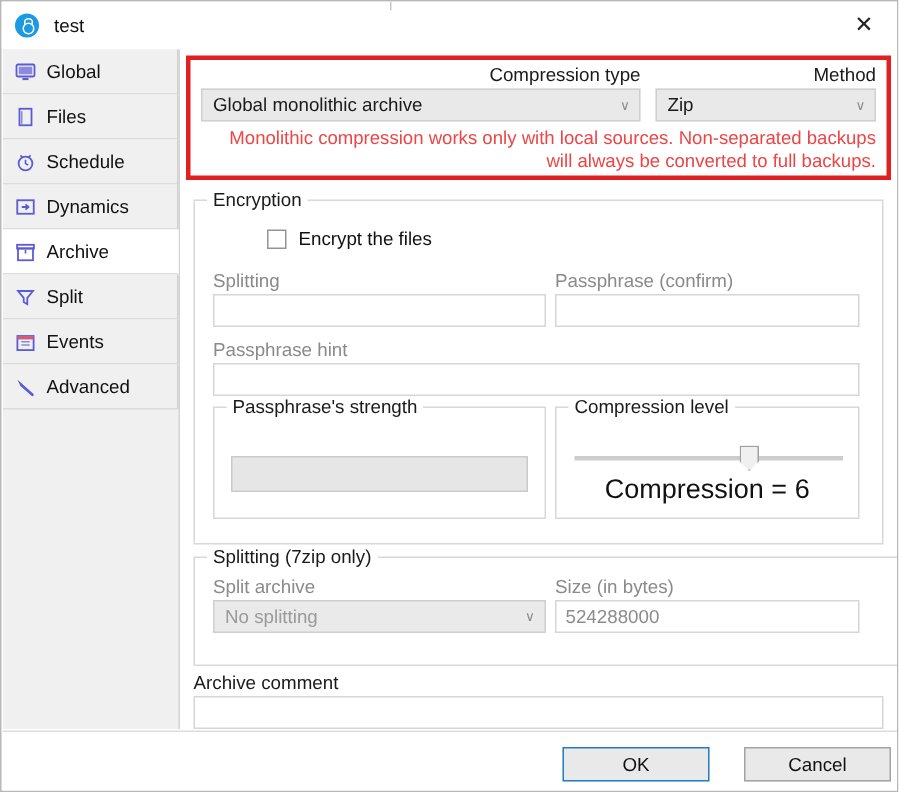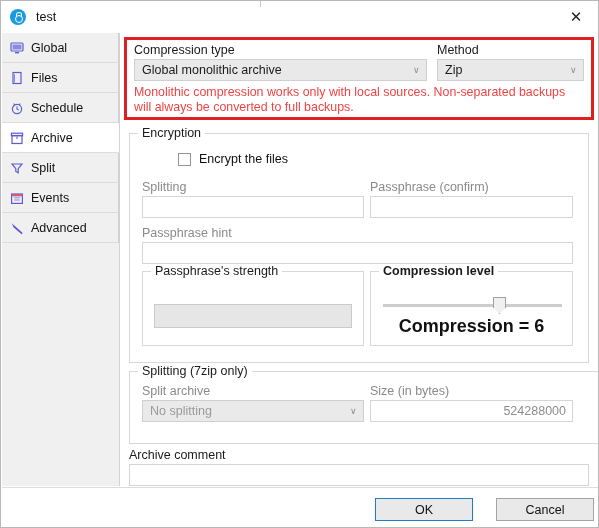--- a/index.html
+++ b/index.html
@@ -122,20 +122,21 @@
   }
 
   
   .redbox {
     position: absolute;
     left: 3px; top: 4px;
     width: 470px; height: 83px;
     border: 3px solid #e02020;
     background: #ffffff;
     padding: 3px 7px 0 7px;
+    text-align: right;
   }
   .redbox-row {
     display: flex;
     gap: 10px;
   }
   .field-col-wide { width: 295px; }
   .field-col-narrow { width: 148px; }
 
   .lbl {
     font-size: 12.5px;
@@ -188,21 +189,21 @@
     top: -8px; left: 8px;
     background: #ffffff;
     padding: 0 4px;
     font-size: 12.5px;
     color: #1a1a1a;
     white-space: nowrap;
   }
 
   .grp-encryption { left: 8px; top: 100px; width: 460px; height: 230px; }
   .grp-strength   { left: 12px; top: 137px; width: 222px; height: 75px; }
-  .grp-complevel  { left: 240px; top: 137px; width: 203px; height: 75px; font-weight: bold; }
+  .grp-complevel  { left: 240px; top: 137px; width: 203px; height: 75px; }
   .grp-splitting  { left: 8px; top: 338px; width: 482px; height: 73px; }
 
   .checkrow {
     position: absolute;
     left: 14px; top: 18px;
     display: flex;
     align-items: center;
     cursor: pointer;
     padding-left: 34px;
   }
@@ -216,21 +217,20 @@
 
   .txtinput {
     height: 22px;
     border: 1px solid #d6d6d6;
     background: #ffffff;
     font-size: 12.5px;
     color: #555;
     padding: 0 6px;
     line-height: 20px;
     width: 100%;
-    text-align: right;
   }
   .txtinput.filled { color: #8d8d8d; }
 
   .strength-bar {
     position: absolute;
     left: 11px; top: 32px;
     width: 198px; height: 24px;
     background: #e6e6e6;
     border: 1px solid #cacaca;
   }
@@ -318,20 +318,27 @@
 
     <div class="nav-item">
       <svg class="nav-ico" viewBox="0 0 14 14">
         <circle cx="7" cy="8" r="4.6" fill="none" stroke="#5b5bd6" stroke-width="1.2"></circle>
         <path d="M7 5.5 V8 l1.8 1.1" stroke="#5b5bd6" stroke-width="1.1" fill="none"></path>
         <path d="M3.6 2.6 L5 3.9 M10.4 2.6 L9 3.9" stroke="#5b5bd6" stroke-width="1.1"></path>
       </svg>
       <span class="nav-label">Schedule</span>
     </div>
 
+    <div class="nav-item">
+      <svg class="nav-ico" viewBox="0 0 14 14">
+        <rect x="1.5" y="2.5" width="11" height="9" fill="none" stroke="#5b5bd6" stroke-width="1.2"></rect>
+        <path d="M4.5 7 h4.2 M7 5.2 L9 7 L7 8.8" stroke="#5b5bd6" stroke-width="1.2" fill="none"></path>
+      </svg>
+      <span class="nav-label">Dynamics</span>
+    </div>
 
     <div class="nav-item selected">
       <svg class="nav-ico" viewBox="0 0 14 14">
         <rect x="2" y="4.5" width="10" height="8" fill="none" stroke="#5b5bd6" stroke-width="1.2"></rect>
         <rect x="1.4" y="2.2" width="11.2" height="2.6" fill="none" stroke="#5b5bd6" stroke-width="1.2"></rect>
         <path d="M7 5.6 v2.4" stroke="#5b5bd6" stroke-width="1.1"></path>
       </svg>
       <span class="nav-label">Archive</span>
     </div>
 

